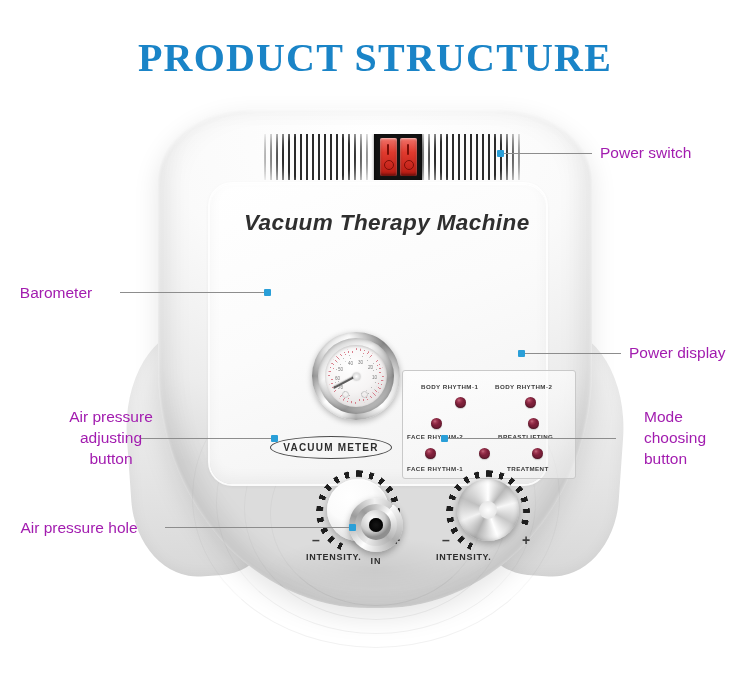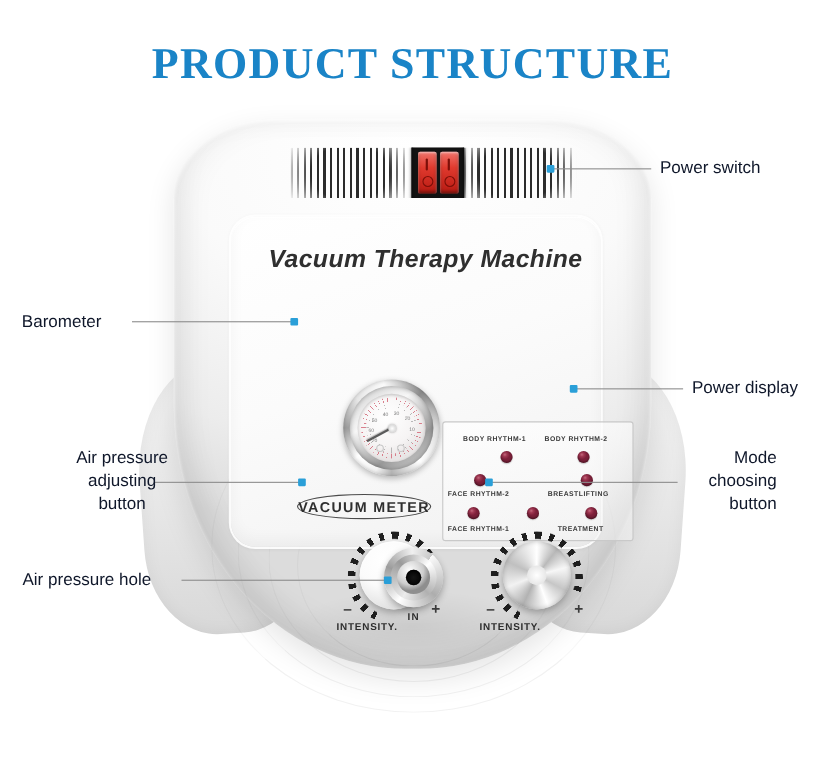--- a/index.html
+++ b/index.html
@@ -89,21 +89,21 @@
     width:17px;height:38px;border-radius:2px;
     background:linear-gradient(180deg,#f0736a 0%,#e03a2e 38%,#b81a12 100%);
     box-shadow:inset 0 1px 2px rgba(255,255,255,.55), inset 0 -2px 3px rgba(0,0,0,.45);
     position:relative;
   }
   .rocker .bar{position:absolute;left:50%;top:6px;margin-left:-1px;width:2px;height:11px;background:#7d0f08;border-radius:1px;}
   .rocker .circ{position:absolute;left:50%;bottom:6px;margin-left:-4px;width:8px;height:8px;border:1.6px solid #7d0f08;border-radius:50%;}
 
   
   .face{
-    position:absolute;left:52px;top:89px;width:336px;height:300px;
+    position:absolute;left:52px;top:76px;width:336px;height:300px;
     background:linear-gradient(160deg,#ffffff 0%,#fbfbfb 45%,#f1f1f1 100%);
     border-radius:22px;
     box-shadow:
       inset 0 1px 0 rgba(255,255,255,1),
       0 0 0 2px rgba(255,255,255,.9),
       0 1px 5px rgba(0,0,0,.10),
       inset 0 -6px 14px rgba(0,0,0,.045);
   }
   .brand{
     position:absolute;left:34px;top:26px;
@@ -154,21 +154,21 @@
     background:radial-gradient(#ffffff,#c9c9c9);border-radius:50%;
     box-shadow:0 0 2px rgba(0,0,0,.45);
   }
   .gauge .gtxt{position:absolute;font-size:4.6px;color:#7a7a7a;}
   .gauge .gport{position:absolute;width:5px;height:5px;border:.8px solid #c7c7c7;border-radius:50%;bottom:9px;}
 
   .meterlabel{
     position:absolute;left:60px;top:252px;width:120px;height:21px;
     border:1.3px solid #4a4a4a;border-radius:50%;
     display:flex;align-items:center;justify-content:center;
-    font-size:13px;font-weight:bold;letter-spacing:1.2px;color:#2e2e2e;
+    font-size:10px;font-weight:bold;letter-spacing:1.2px;color:#2e2e2e;
   }
 
   
   .modepanel{
     position:absolute;left:192px;top:186px;width:172px;height:107px;
     border:1px solid #c9c9c9;border-radius:3px;
     background:linear-gradient(170deg,rgba(255,255,255,.7),rgba(244,244,244,.55));
   }
   .led{
     position:absolute;width:11px;height:11px;border-radius:50%;
@@ -230,21 +230,21 @@
   .port .r2{position:absolute;left:6px;top:6px;right:6px;bottom:6px;border-radius:50%;
     background:conic-gradient(from 210deg,#e9e9e9,#9a9a9a 30%,#ffffff 55%,#b0b0b0 80%,#ededed 100%);}
   .port .r3{position:absolute;left:12px;top:12px;right:12px;bottom:12px;border-radius:50%;
     background:radial-gradient(60% 60% at 38% 30%,#ffffff,#cdcdcd 70%,#8e8e8e);}
   .port .hole{position:absolute;left:20px;top:20px;right:20px;bottom:20px;border-radius:50%;
     background:radial-gradient(#151515,#000);box-shadow:inset 0 1px 3px rgba(0,0,0,.9);}
   .inlabel{position:absolute;left:0;top:58px;width:62px;text-align:center;
     font-size:9px;font-weight:bold;letter-spacing:1px;color:#2e2e2e;}
 
   
-  .callout{position:absolute;font-size:15.5px;color:#0f172a;line-height:21px;}
+  .callout{position:absolute;font-size:15.5px;color:#a21caf;line-height:21px;}
   .callout.r{text-align:center;}
   .callout.l{text-align:left;}
   .leader{position:absolute;height:1px;background:#8d8d8d;}
   .anchor{position:absolute;width:7px;height:7px;border-radius:1px;background:#2a9fd8;}
 </style>
 </head>
 <body>
 
 <div id="stage">
 
@@ -364,21 +364,21 @@
 
   <div class="leader" style="left:140px;top:438px;width:134px;"></div>
   <div class="anchor" style="left:271px;top:435px;"></div>
 
   <div class="leader" style="left:165px;top:527px;width:187px;"></div>
   <div class="anchor" style="left:349px;top:524px;"></div>
 
   <div class="callout l" style="left:600px;top:142px;">Power switch</div>
   <div class="callout l" style="left:629px;top:342px;">Power display</div>
 
-  <div class="callout l" style="left:644px;top:406px;text-align:right;">
+  <div class="callout l" style="left:644px;top:406px;">
     <div>Mode</div>
     <div>choosing</div>
     <div>button</div>
   </div>
 
   <div class="callout r" style="left:0px;top:282px;width:112px;">Barometer</div>
 
   <div class="callout r" style="left:0px;top:406px;width:134px;padding-left:44px;">
     <div>Air pressure</div>
     <div>adjusting</div>

